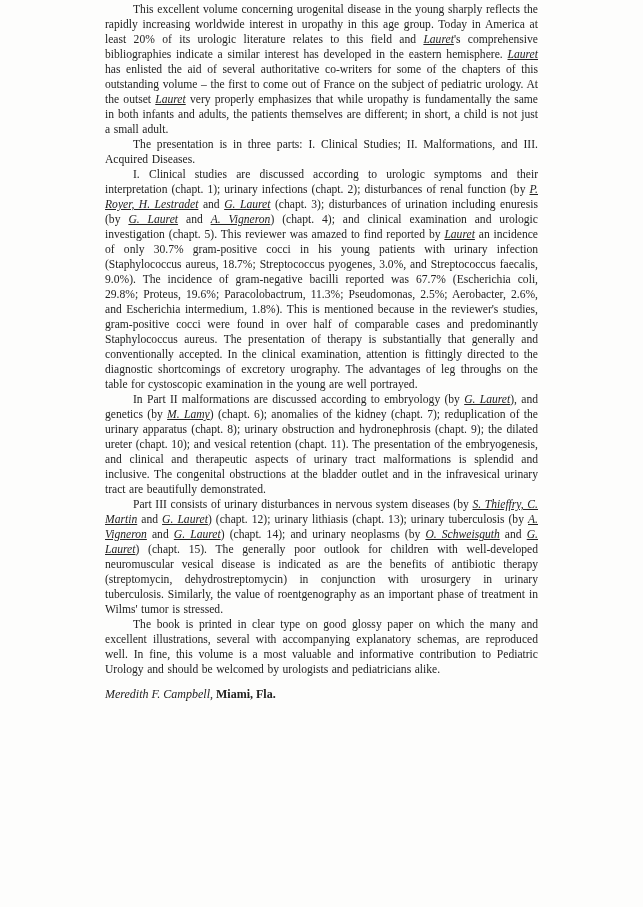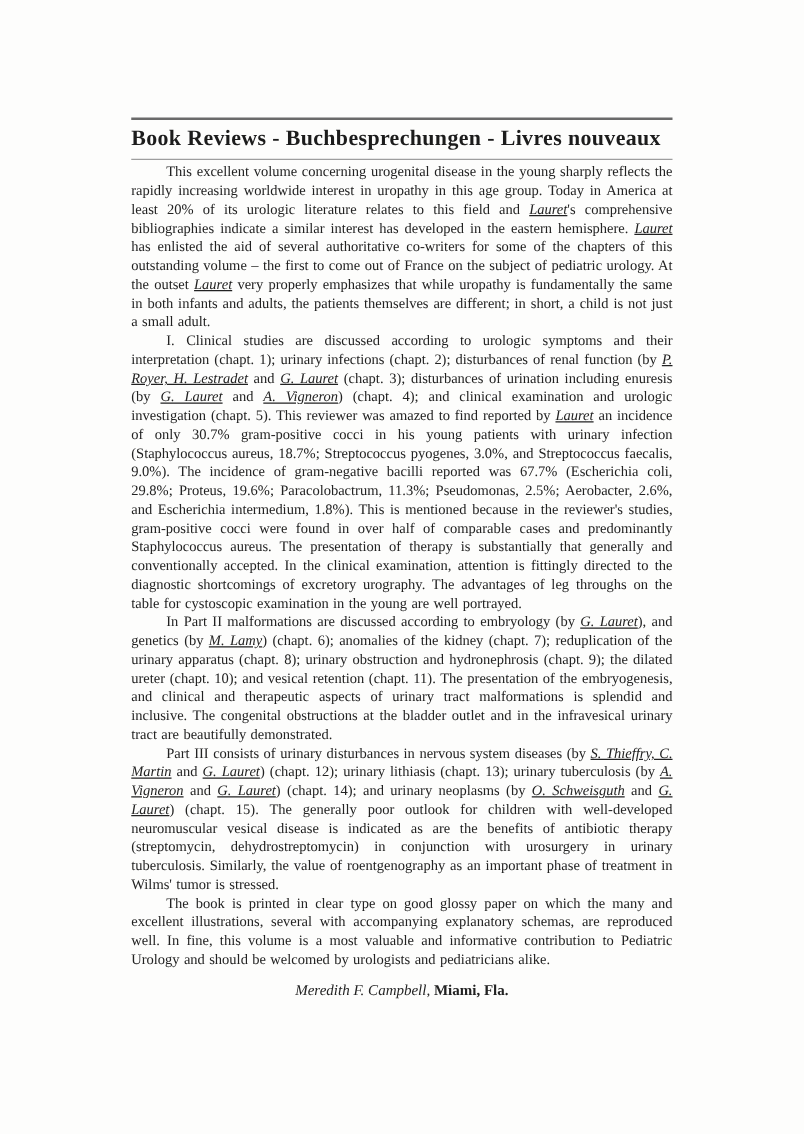--- a/index.html
+++ b/index.html
@@ -59,38 +59,36 @@
     font-size: 11.6px;
     line-height: 15px;
     text-align: justify;
     text-indent: 28px;
     word-spacing: 0.6px;
   }
   .run-italic { font-style: italic; text-decoration: underline; }
   .signature {
     margin-top: 10px;
     font-size: 12px;
-    text-align: center;
+    text-align: left;
   }
   .signature .reviewer { font-style: italic; }
   .signature .location { font-weight: bold; }
 </style>
 </head>
 <body>
 
 <div class="page">
   <div class="content">
 
-    <div class="header">
-      <div class="journal-title">Book Reviews - Buchbesprechungen - Livres nouveaux</div>
-    </div>
 
 
     <div class="body-text">
         <p class="body-para"><span class="run-normal">This excellent volume concerning urogenital disease in the young sharply reflects the rapidly increasing worldwide interest in uropathy in this age group. Today in America at least 20% of its urologic literature relates to this field and </span><span class="run-italic">Lauret</span><span class="run-normal">'s comprehensive bibliographies indicate a similar interest has developed in the eastern hemisphere. </span><span class="run-italic">Lauret</span><span class="run-normal"> has enlisted the aid of several authoritative co-writers for some of the chapters of this outstanding volume – the first to come out of France on the subject of pediatric urology. At the outset </span><span class="run-italic">Lauret</span><span class="run-normal"> very properly emphasizes that while uropathy is fundamentally the same in both infants and adults, the patients themselves are different; in short, a child is not just a small adult.</span></p>
+        <p class="body-para"><span class="run-normal">The presentation is in three parts: I. Clinical Studies; II. Malformations, and III. Acquired Diseases.</span></p>
         <p class="body-para"><span class="run-normal">I. Clinical studies are discussed according to urologic symptoms and their interpretation (chapt. 1); urinary infections (chapt. 2); disturbances of renal function (by </span><span class="run-italic">P. Royer, H. Lestradet</span><span class="run-normal"> and </span><span class="run-italic">G. Lauret</span><span class="run-normal"> (chapt. 3); disturbances of urination including enuresis (by </span><span class="run-italic">G. Lauret</span><span class="run-normal"> and </span><span class="run-italic">A. Vigneron</span><span class="run-normal">) (chapt. 4); and clinical examination and urologic investigation (chapt. 5). This reviewer was amazed to find reported by </span><span class="run-italic">Lauret</span><span class="run-normal"> an incidence of only 30.7% gram-positive cocci in his young patients with urinary infection (Staphylococcus aureus, 18.7%; Streptococcus pyogenes, 3.0%, and Streptococcus faecalis, 9.0%). The incidence of gram-negative bacilli reported was 67.7% (Escherichia coli, 29.8%; Proteus, 19.6%; Paracolobactrum, 11.3%; Pseudomonas, 2.5%; Aerobacter, 2.6%, and Escherichia intermedium, 1.8%). This is mentioned because in the reviewer's studies, gram-positive cocci were found in over half of comparable cases and predominantly Staphylococcus aureus. The presentation of therapy is substantially that generally and conventionally accepted. In the clinical examination, attention is fittingly directed to the diagnostic shortcomings of excretory urography. The advantages of leg throughs on the table for cystoscopic examination in the young are well portrayed.</span></p>
         <p class="body-para"><span class="run-normal">In Part II malformations are discussed according to embryology (by </span><span class="run-italic">G. Lauret</span><span class="run-normal">), and genetics (by </span><span class="run-italic">M. Lamy</span><span class="run-normal">) (chapt. 6); anomalies of the kidney (chapt. 7); reduplication of the urinary apparatus (chapt. 8); urinary obstruction and hydronephrosis (chapt. 9); the dilated ureter (chapt. 10); and vesical retention (chapt. 11). The presentation of the embryogenesis, and clinical and therapeutic aspects of urinary tract malformations is splendid and inclusive. The congenital obstructions at the bladder outlet and in the infravesical urinary tract are beautifully demonstrated.</span></p>
         <p class="body-para"><span class="run-normal">Part III consists of urinary disturbances in nervous system diseases (by </span><span class="run-italic">S. Thieffry, C. Martin</span><span class="run-normal"> and </span><span class="run-italic">G. Lauret</span><span class="run-normal">) (chapt. 12); urinary lithiasis (chapt. 13); urinary tuberculosis (by </span><span class="run-italic">A. Vigneron</span><span class="run-normal"> and </span><span class="run-italic">G. Lauret</span><span class="run-normal">) (chapt. 14); and urinary neoplasms (by </span><span class="run-italic">O. Schweisguth</span><span class="run-normal"> and </span><span class="run-italic">G. Lauret</span><span class="run-normal">) (chapt. 15). The generally poor outlook for children with well-developed neuromuscular vesical disease is indicated as are the benefits of antibiotic therapy (streptomycin, dehydrostreptomycin) in conjunction with urosurgery in urinary tuberculosis. Similarly, the value of roentgenography as an important phase of treatment in Wilms' tumor is stressed.</span></p>
         <p class="body-para"><span class="run-normal">The book is printed in clear type on good glossy paper on which the many and excellent illustrations, several with accompanying explanatory schemas, are reproduced well. In fine, this volume is a most valuable and informative contribution to Pediatric Urology and should be welcomed by urologists and pediatricians alike.</span></p>
       </div>
 
     <div class="signature"><span class="reviewer">Meredith F. Campbell,</span> <span class="location">Miami, Fla.</span></div>
 
   </div>
 </div>

